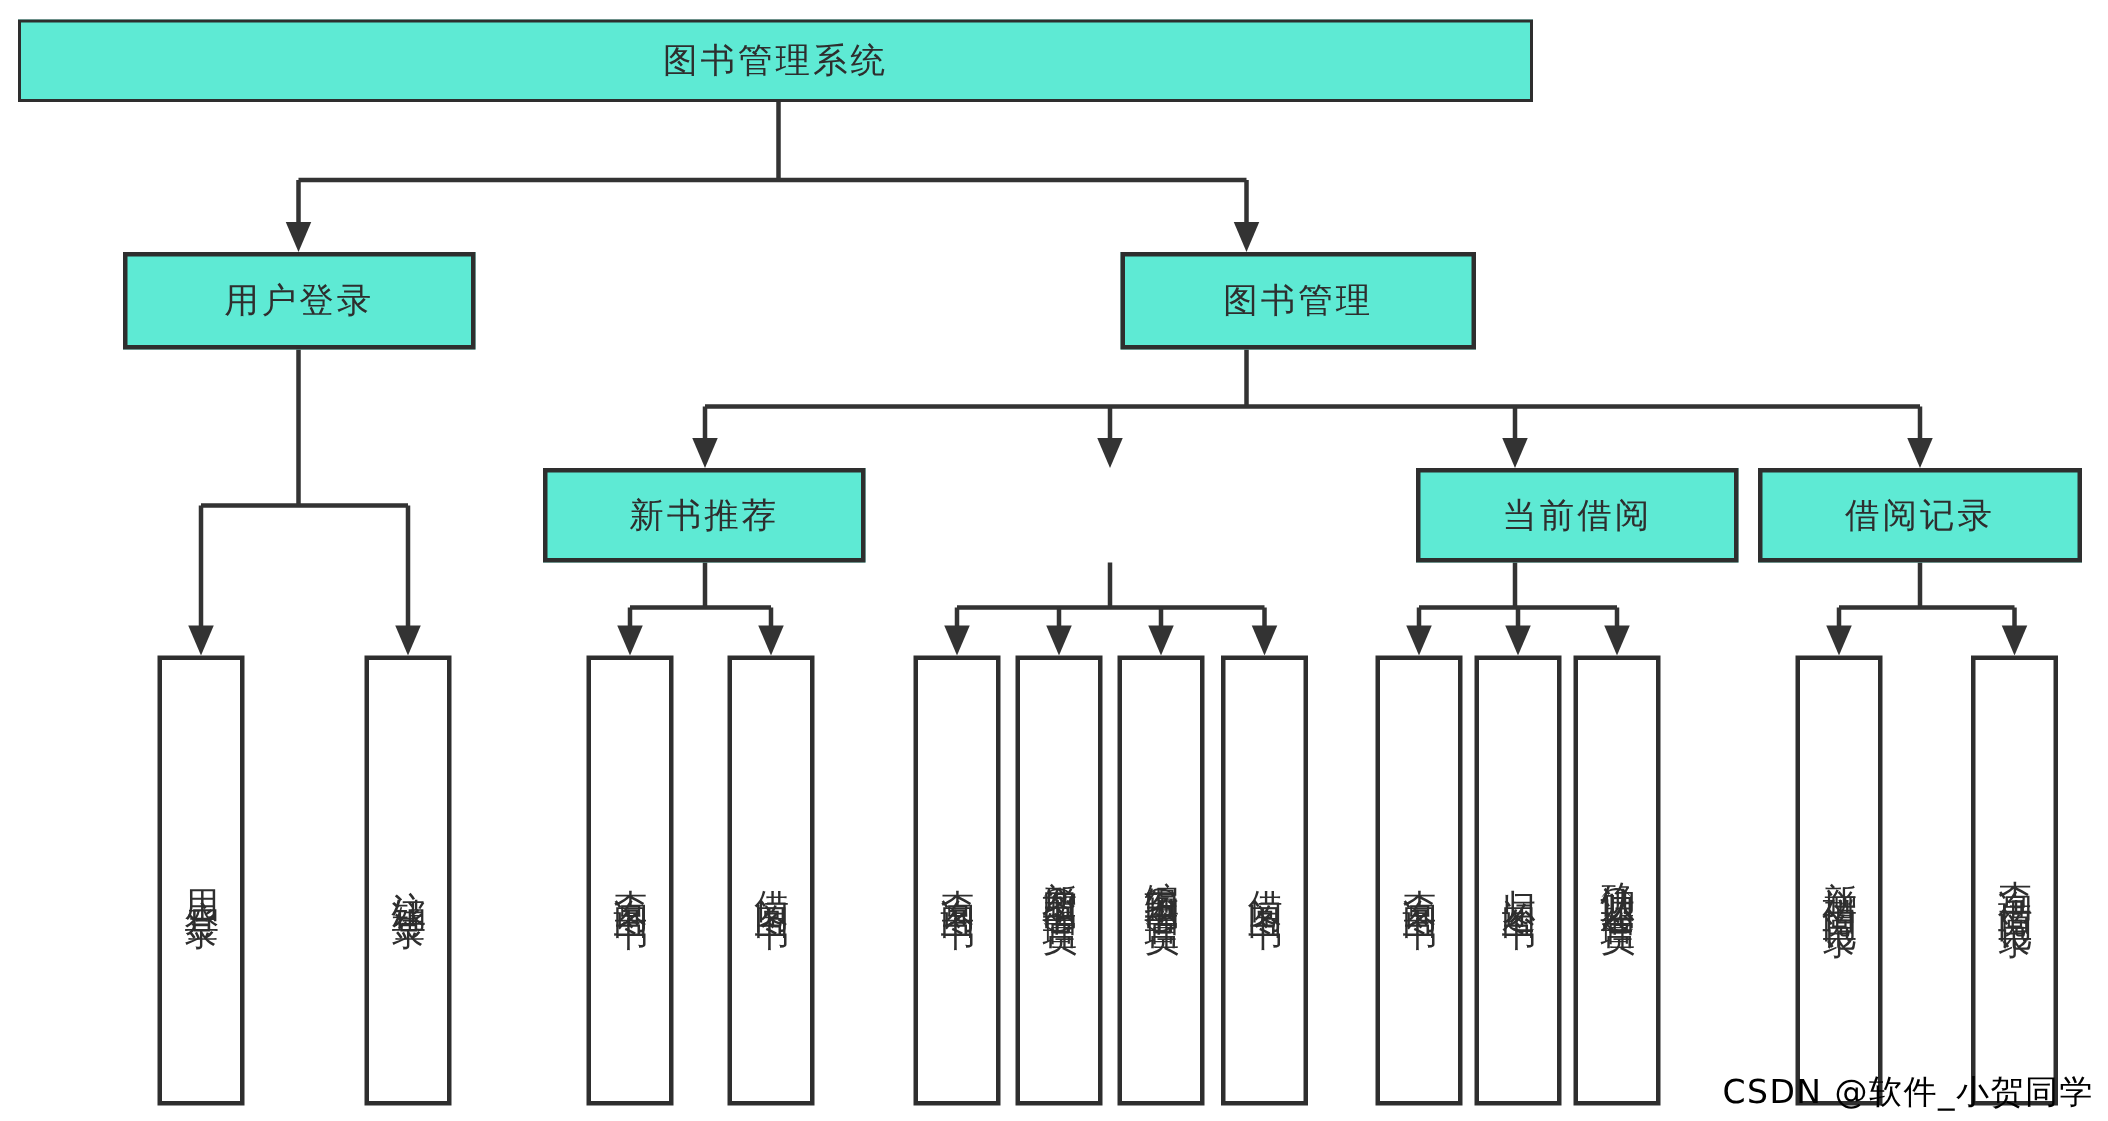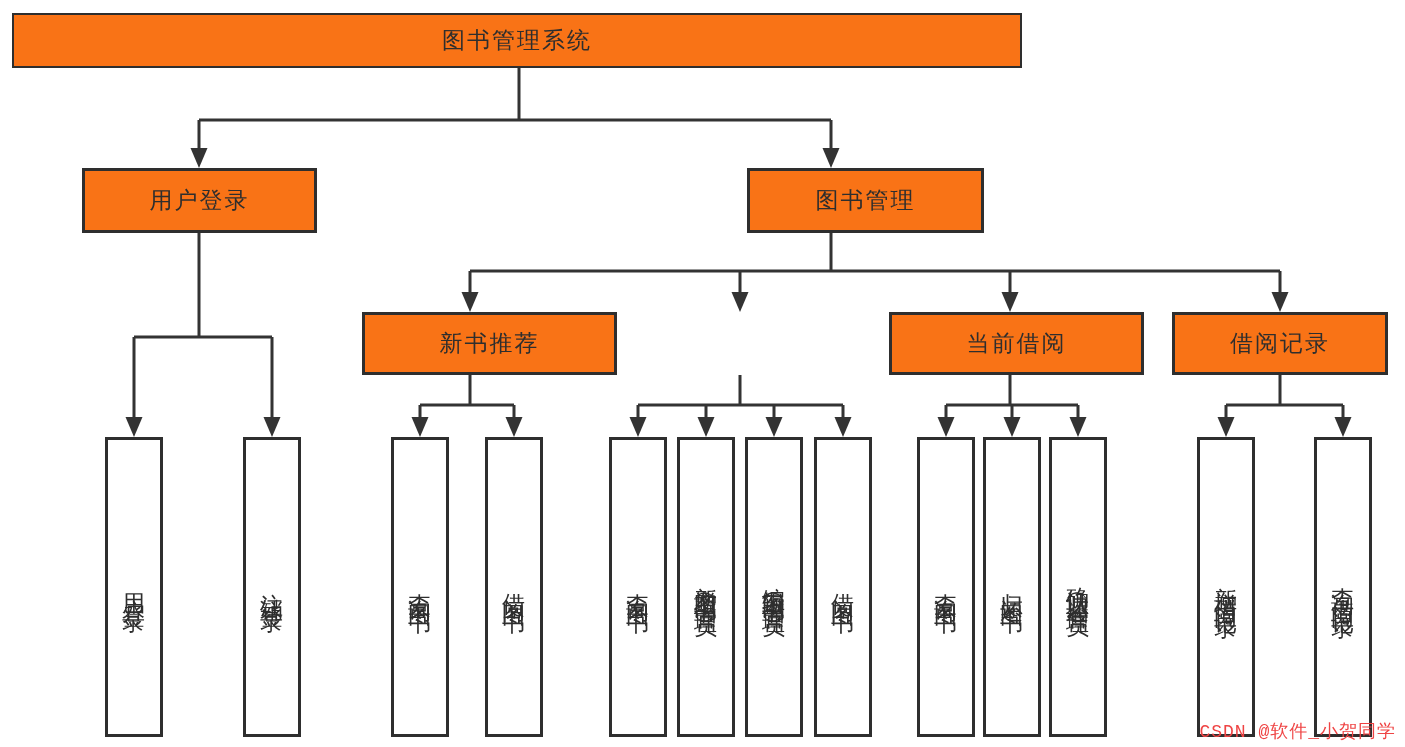--- a/index.html
+++ b/index.html
@@ -20,21 +20,21 @@
     position: absolute;
     left: 0;
     top: 0;
     width: 1405px;
     height: 747px;
   }
   .box {
     position: absolute;
     box-sizing: border-box;
     border: 3px solid #2e2e2e;
-    background: #f97316;
+    background: #5eead4;
     display: flex;
     align-items: center;
     justify-content: center;
     font-size: 23px;
     letter-spacing: 2px;
     white-space: nowrap;
   }
   .root {
     left: 12px;
     top: 13px;
@@ -42,21 +42,21 @@
     height: 55px;
     border-width: 2px;
   }
   .lvl2 {
     top: 168px;
     height: 65px;
   }
   .lvl3 {
     top: 312px;
     height: 63px;
-    width: 255px;
+    width: 215px;
   }
   .leaf {
     position: absolute;
     box-sizing: border-box;
     top: 437px;
     height: 300px;
     width: 58px;
     border: 3px solid #2e2e2e;
     background: #ffffff;
     display: flex;
@@ -71,25 +71,24 @@
     line-height: 1.05;
     white-space: nowrap;
   }
   .leaf-tight .vtext {
     letter-spacing: 4px;
   }
   .watermark {
     position: absolute;
     right: 9px;
     bottom: 4px;
-    font-size: 18px;
-    color: #ef4444;
+    font-size: 22px;
+    color: #000000;
     letter-spacing: 1px;
     z-index: 5;
-    font-family: Liberation Mono, monospace;
   }
 </style>
 </head>
 <body>
 
 <div class="canvas">
 
   <svg class="connectors" viewBox="0 0 1405 747" xmlns="http://www.w3.org/2000/svg">
     <g stroke="#333333" stroke-width="3" fill="none">
 
@@ -129,21 +128,21 @@
       <polygon points="1334.5,417 1351.5,417 1343,437"></polygon>
     </g>
   </svg>
 
   <div class="box root">图书管理系统</div>
 
   <div class="box lvl2" style="left:82px;width:235px;">用户登录</div>
   <div class="box lvl2" style="left:747px;width:237px;">图书管理</div>
 
   <div class="box lvl3" style="left:362px;">新书推荐</div>
-  <div class="box lvl3" style="left:889px;">当前借阅</div>
+  <div class="box lvl3" style="left:944px;">当前借阅</div>
   <div class="box lvl3" style="left:1172px;width:216px;">借阅记录</div>
 
   <div class="leaf" style="left:105px;">
     <span class="vtext">用户登录</span>
   </div>
   <div class="leaf" style="left:243px;">
     <span class="vtext">注销登录</span>
   </div>
 
   <div class="leaf" style="left:391px;">

